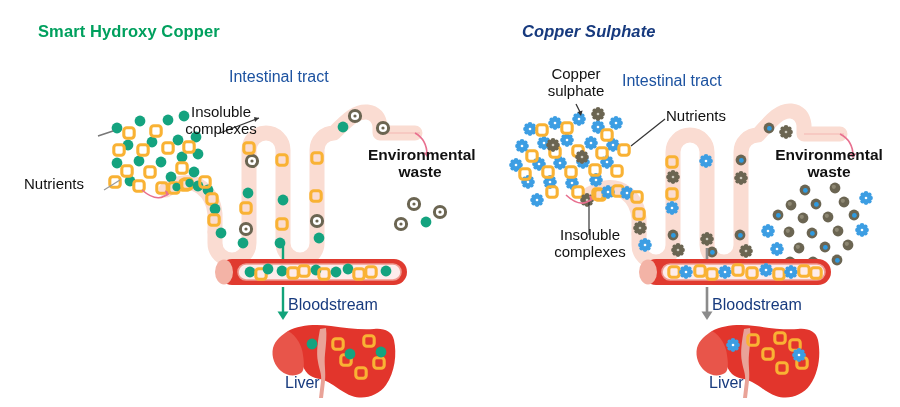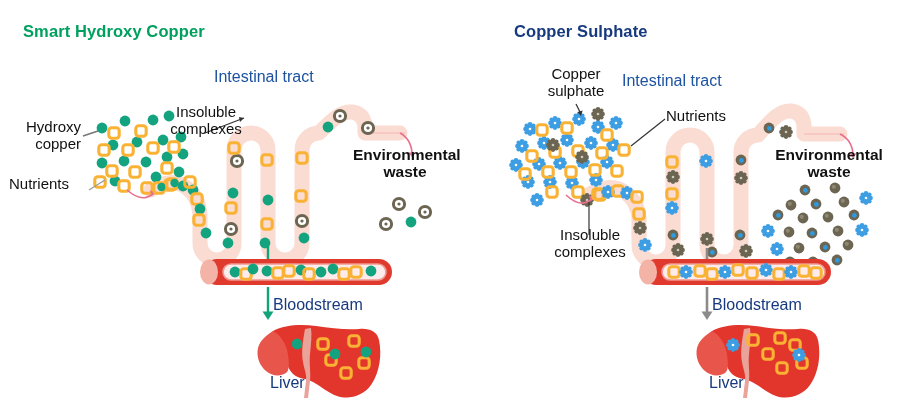--- a/index.html
+++ b/index.html
@@ -1,19 +1,19 @@
 <!DOCTYPE html>
 <html><head>
 <meta charset="utf-8">
 <style>
   html,body{margin:0;padding:0;background:#ffffff;}
   body{width:900px;height:407px;position:relative;overflow:hidden;
        font-family:"Liberation Sans","DejaVu Sans",sans-serif;}
   .panel{position:absolute;top:0;height:407px;width:450px;}
-  #panel-left{left:1px;}
+  #panel-left{left:16px;}
   #panel-right{left:450px;}
   .ttl{position:absolute;font-weight:bold;font-size:16.5px;letter-spacing:.1px;white-space:nowrap;}
   .lbl{position:absolute;font-size:15px;color:#111;line-height:1.12;white-space:nowrap;text-align:center;}
   .lbl.c{text-align:center;}
   .lbl.r{text-align:right;}
   .hd{position:absolute;font-weight:normal;font-size:16px;white-space:nowrap;}
   svg{position:absolute;left:0;top:0;overflow:visible;}
   .svgroot{position:absolute;left:0;top:0;width:450px;height:407px;}
 </style>
 </head>
@@ -186,45 +186,41 @@
         <use href="#nutL" x="330" y="360"></use>
           <use href="#nutL" x="345" y="373"></use>
         <use href="#nutL" x="363" y="363"></use>
         <use href="#cuL" x="296" y="344"></use>
           <use href="#cuL" x="334" y="354"></use>
         <use href="#cuL" x="365" y="352"></use>
       </g>
     </g>
   </svg>
 
-  <div class="lbl r" style="left:0;top:119px;width:80px;">
-    <span>Hydroxy</span><br>
-    <span>copper</span>
-  </div>
 
   <div class="lbl" style="left:8px;top:176px;">Nutrients</div>
 
   <div class="lbl c" style="left:155px;top:104px;width:100px;">
     <span>Insoluble</span><br>
     <span>complexes</span>
   </div>
 
   <div class="lbl c" style="left:352px;top:146px;width:104px;font-weight:bold;font-size:15.5px;">
     <span>Environmental</span><br>
     <span>waste</span>
   </div>
 
   <div class="hd" style="left:272px;top:296px;color:#173a7e;">Bloodstream</div>
 
   <div class="hd" style="left:269px;top:374px;color:#173a7e;">Liver</div>
 </div>
 
 <div class="panel" id="panel-right">
 
-  <div class="ttl" style="left:64px;top:22px;color:#173a7e;">Copper Sulphate</div>
+  <div class="ttl" style="left:72px;top:22px;color:#173a7e;font-style:italic;">Copper Sulphate</div>
 
   <div class="hd" style="left:172px;top:72px;color:#1c52a0;">Intestinal tract</div>
 
   <svg class="svgroot" viewBox="0 0 450 407">
     <defs>
       <g id="nutR">
         <rect x="-5.2" y="-5.2" width="10.4" height="10.4" rx="3" ry="3" fill="none" stroke="#f9b234" stroke-width="3.1"></rect>
       </g>
 
       <g id="csR">

